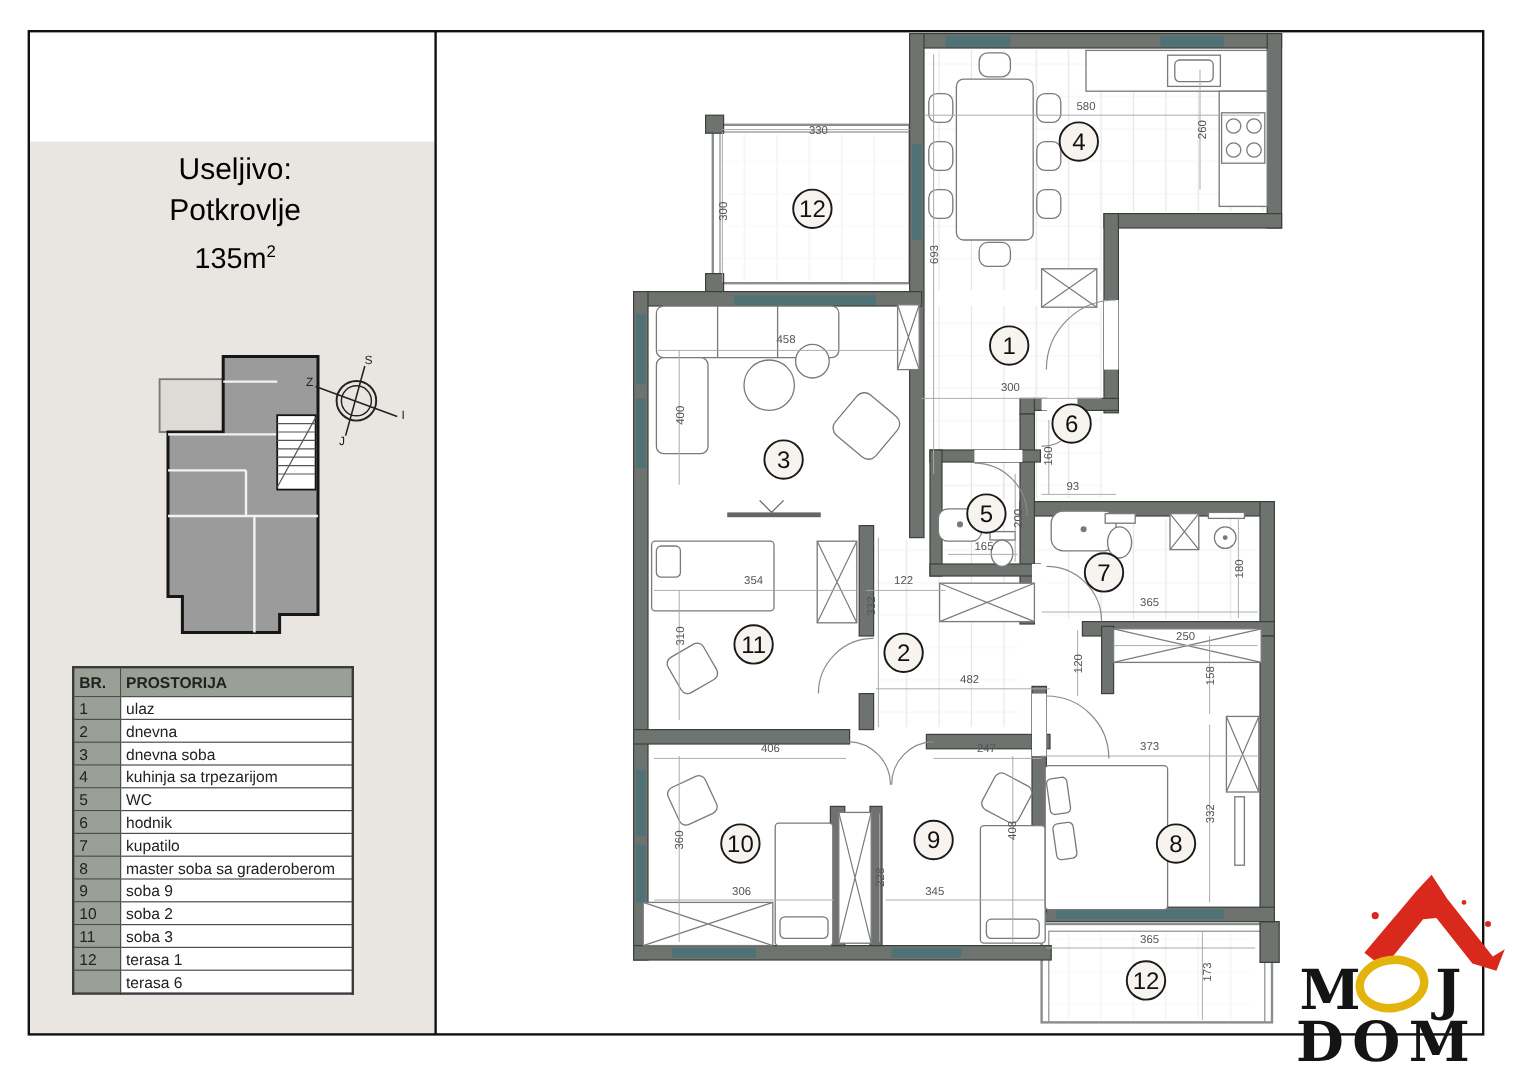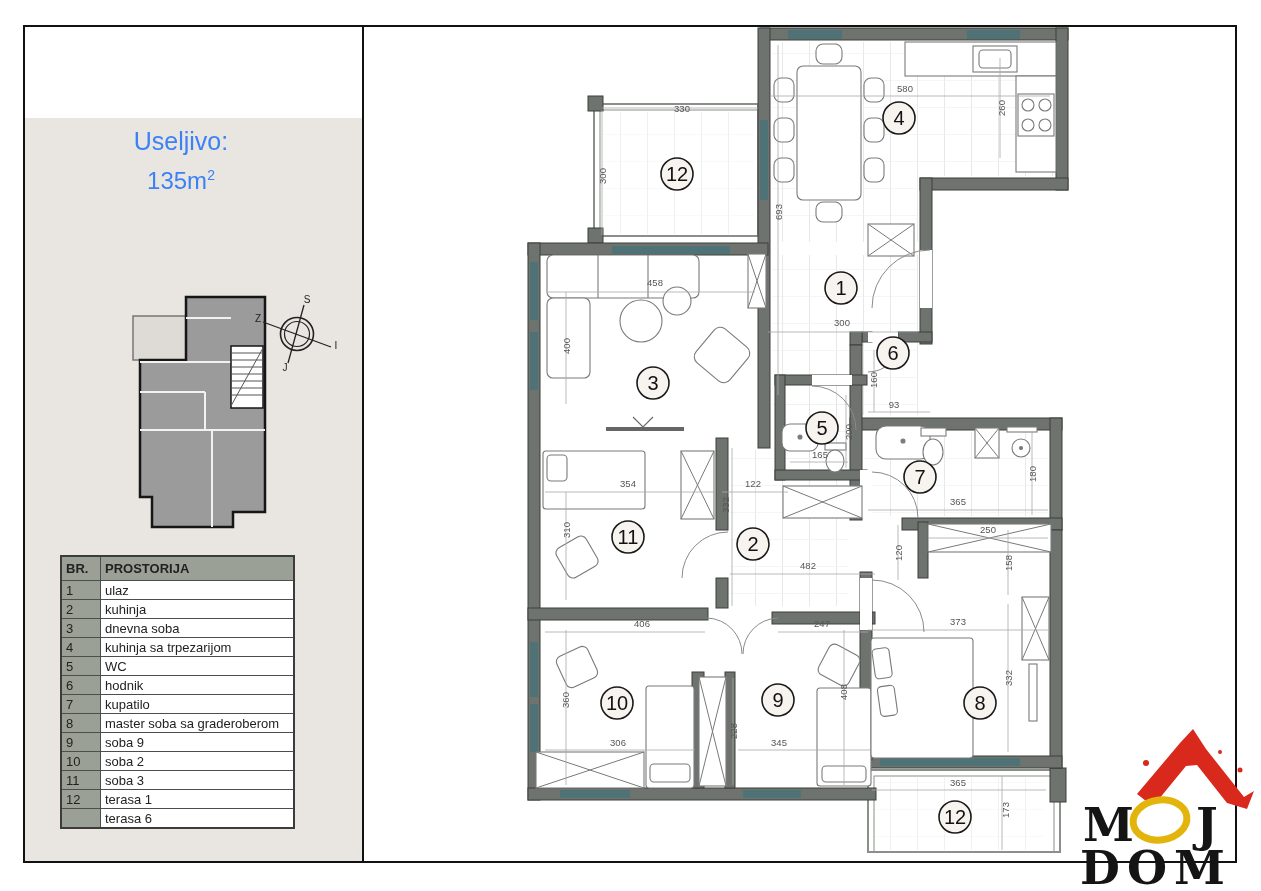--- a/index.html
+++ b/index.html
@@ -1,21 +1,21 @@
 <!DOCTYPE html>
 <html><head>
 <meta charset="utf-8">
 <style>
   html,body{margin:0;padding:0;background:#fff;}
   .page{position:relative;width:1261px;height:891px;background:#fff;overflow:hidden;
         font-family:"Liberation Sans",sans-serif;}
   .sb-top{position:absolute;left:24px;top:27px;width:338px;height:91px;background:#ffffff;}
   .sb-main{position:absolute;left:24px;top:118px;width:338px;height:743px;background:#e9e5e0;}
-  .title{position:absolute;left:12px;top:124px;width:338px;text-align:center;
-         font-size:25px;line-height:34px;color:#3b82f6;}
+  .title{position:absolute;left:27px;top:124px;width:338px;text-align:center;
+         font-size:25px;line-height:34px;color:#000000;}
   .title .area{font-size:24px;}
   .title .area sup{font-size:14px;}
   .rooms-table{position:absolute;left:60px;top:555px;border-collapse:collapse;
         background:#fdfdfc;border:2px solid #3c3c3c;font-size:13px;color:#222;}
   .rooms-table th,.rooms-table td{border:1px solid #4d4d4d;padding:0 4px;text-align:left;}
   .rooms-table th{background:#9aa096;height:23px;font-weight:bold;color:#222;}
   .rooms-table td{height:18px;}
   .rooms-table td.num{width:30px;background:#9aa096;}
   .rooms-table td.nm{min-width:184px;background:#fff;}
   svg.overlay{position:absolute;left:0;top:0;pointer-events:none;}
@@ -23,38 +23,39 @@
 </head>
 <body>
 
 <div class="page">
 
   <div class="sb-top"></div>
   <div class="sb-main"></div>
 
   <div class="title">
     <div>Useljivo:</div>
+    <div>Potkrovlje</div>
     <div class="area"><span>135m</span><sup>2</sup></div>
   </div>
 
   <table class="rooms-table">
     <thead>
       <tr>
         <th>BR.</th>
         <th>PROSTORIJA</th>
       </tr>
     </thead>
     <tbody id="room-rows">
         <tr>
           <td class="num">1</td>
           <td class="nm">ulaz</td>
         </tr>
         <tr>
           <td class="num">2</td>
-          <td class="nm">kuhinja</td>
+          <td class="nm">dnevna</td>
         </tr>
         <tr>
           <td class="num">3</td>
           <td class="nm">dnevna soba</td>
         </tr>
         <tr>
           <td class="num">4</td>
           <td class="nm">kuhinja sa trpezarijom</td>
         </tr>
         <tr>

